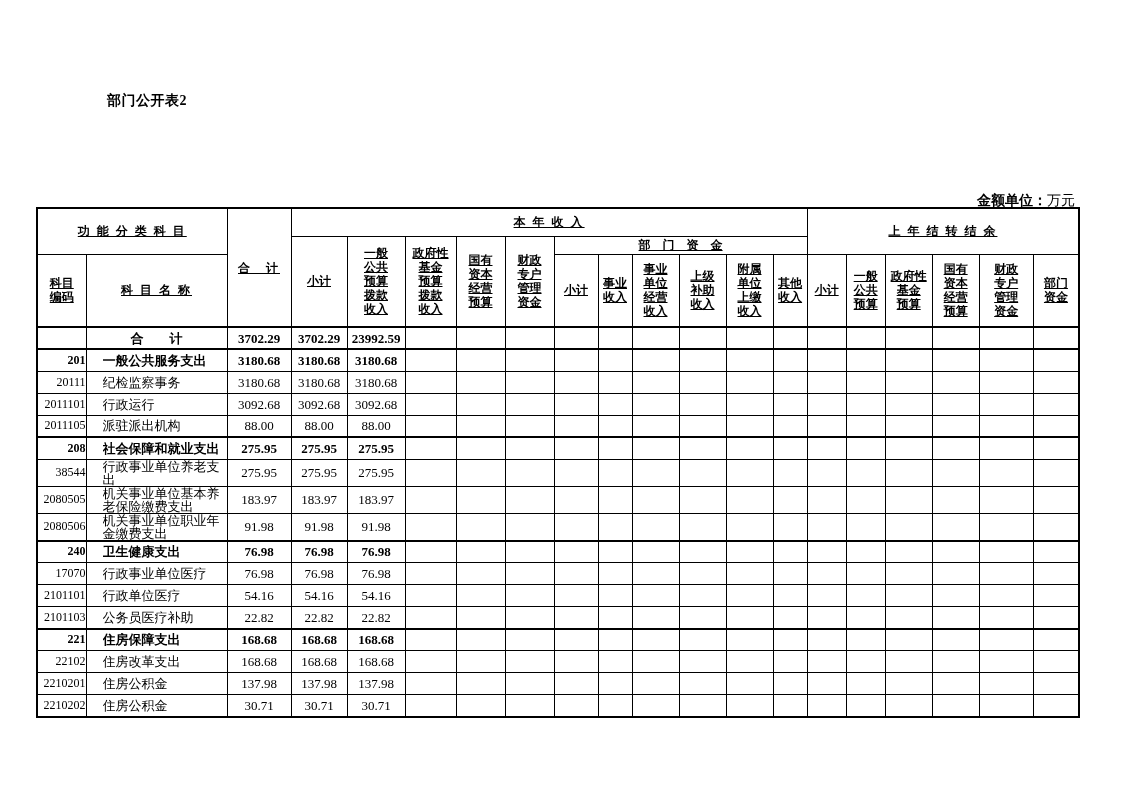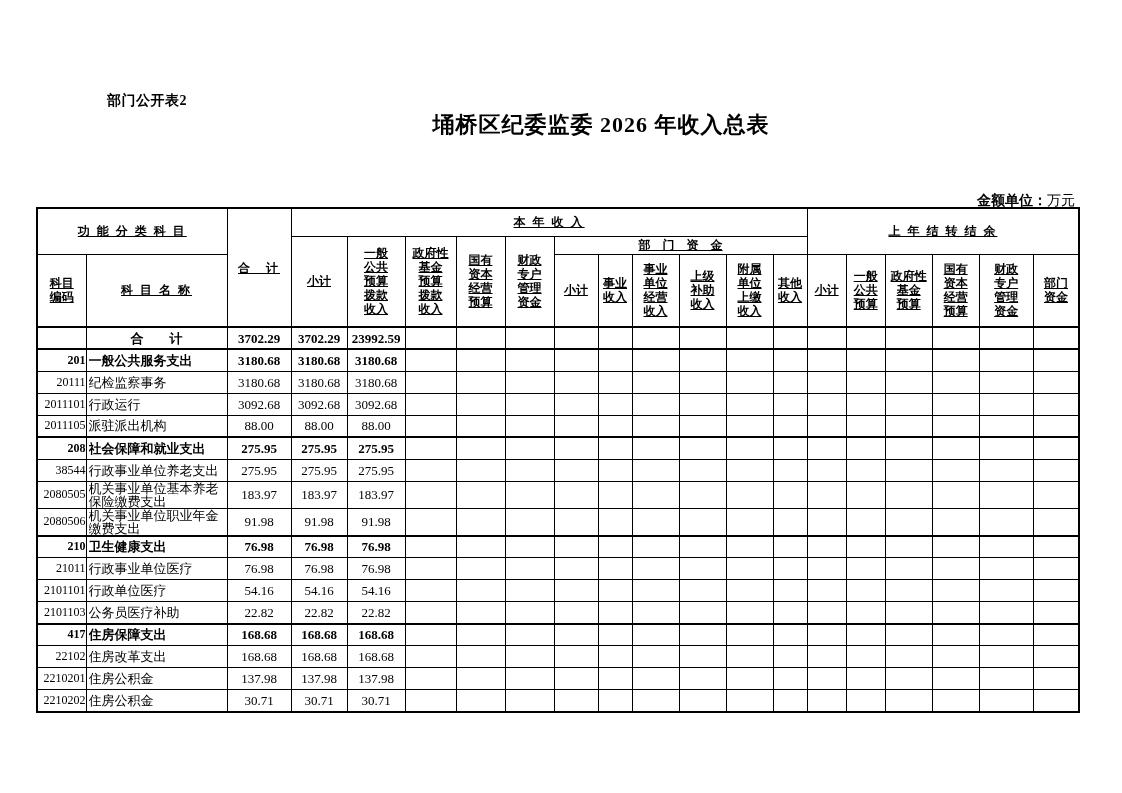--- a/index.html
+++ b/index.html
@@ -36,35 +36,34 @@
   }
   .budget thead { border-bottom:2px solid #000;text-decoration:underline; }
   tr.h1 { height:28px; }
   tr.h2 { height:18px; }
   tr.h3 { height:73px; }
   .h1 th, .big { font-size:14px; letter-spacing:2px; }
   tbody tr { height:22px; }
   tbody tr.tall { height:27px; }
   tbody td { font-size:13px; line-height:15px; }
   td.code { text-align:right; padding-left:1px; font-size:12px; }
-  td.name { text-align:left; padding-left:2px; }
+  td.name { text-align:left; padding-left:16px; }
   td.name .nm { line-height:13px; max-height:26px; overflow:hidden; }
   td.name.center { text-align:center; padding-left:0; }
   td.val { text-align:center; }
   tbody tr.bold td { font-weight:bold; }
   tbody tr.bold { border-top:2px solid #000; }
 </style>
 </head>
 <body>
 
 <div class="page">
 
   <div class="doc-label">部门公开表2</div>
 
-  <div class="title">埇桥区纪委监委 2026 年收入总表</div>
 
   <div class="unit-line">
     <span class="unit-label">金额单位：</span><span>万元</span>
   </div>
 
   <table class="budget">
     <colgroup>
       <col style="width:49px">
         <col style="width:141px">
         <col style="width:64px">
@@ -365,21 +364,21 @@
           <td class="val"></td>
           <td class="val"></td>
           <td class="val"></td>
           <td class="val"></td>
           <td class="val"></td>
           <td class="val"></td>
           <td class="val"></td>
           <td class="val"></td>
         </tr>
         <tr class="bold">
-          <td class="code">210</td>
+          <td class="code">240</td>
           <td class="name">
             <div class="nm">卫生健康支出</div>
           </td>
           <td class="val">76.98</td>
           <td class="val">76.98</td>
           <td class="val">76.98</td>
           <td class="val"></td>
           <td class="val"></td>
           <td class="val"></td>
           <td class="val"></td>
@@ -389,21 +388,21 @@
           <td class="val"></td>
           <td class="val"></td>
           <td class="val"></td>
           <td class="val"></td>
           <td class="val"></td>
           <td class="val"></td>
           <td class="val"></td>
           <td class="val"></td>
         </tr>
         <tr>
-          <td class="code">21011</td>
+          <td class="code">17070</td>
           <td class="name">
             <div class="nm">行政事业单位医疗</div>
           </td>
           <td class="val">76.98</td>
           <td class="val">76.98</td>
           <td class="val">76.98</td>
           <td class="val"></td>
           <td class="val"></td>
           <td class="val"></td>
           <td class="val"></td>
@@ -461,21 +460,21 @@
           <td class="val"></td>
           <td class="val"></td>
           <td class="val"></td>
           <td class="val"></td>
           <td class="val"></td>
           <td class="val"></td>
           <td class="val"></td>
           <td class="val"></td>
         </tr>
         <tr class="bold">
-          <td class="code">417</td>
+          <td class="code">221</td>
           <td class="name">
             <div class="nm">住房保障支出</div>
           </td>
           <td class="val">168.68</td>
           <td class="val">168.68</td>
           <td class="val">168.68</td>
           <td class="val"></td>
           <td class="val"></td>
           <td class="val"></td>
           <td class="val"></td>

